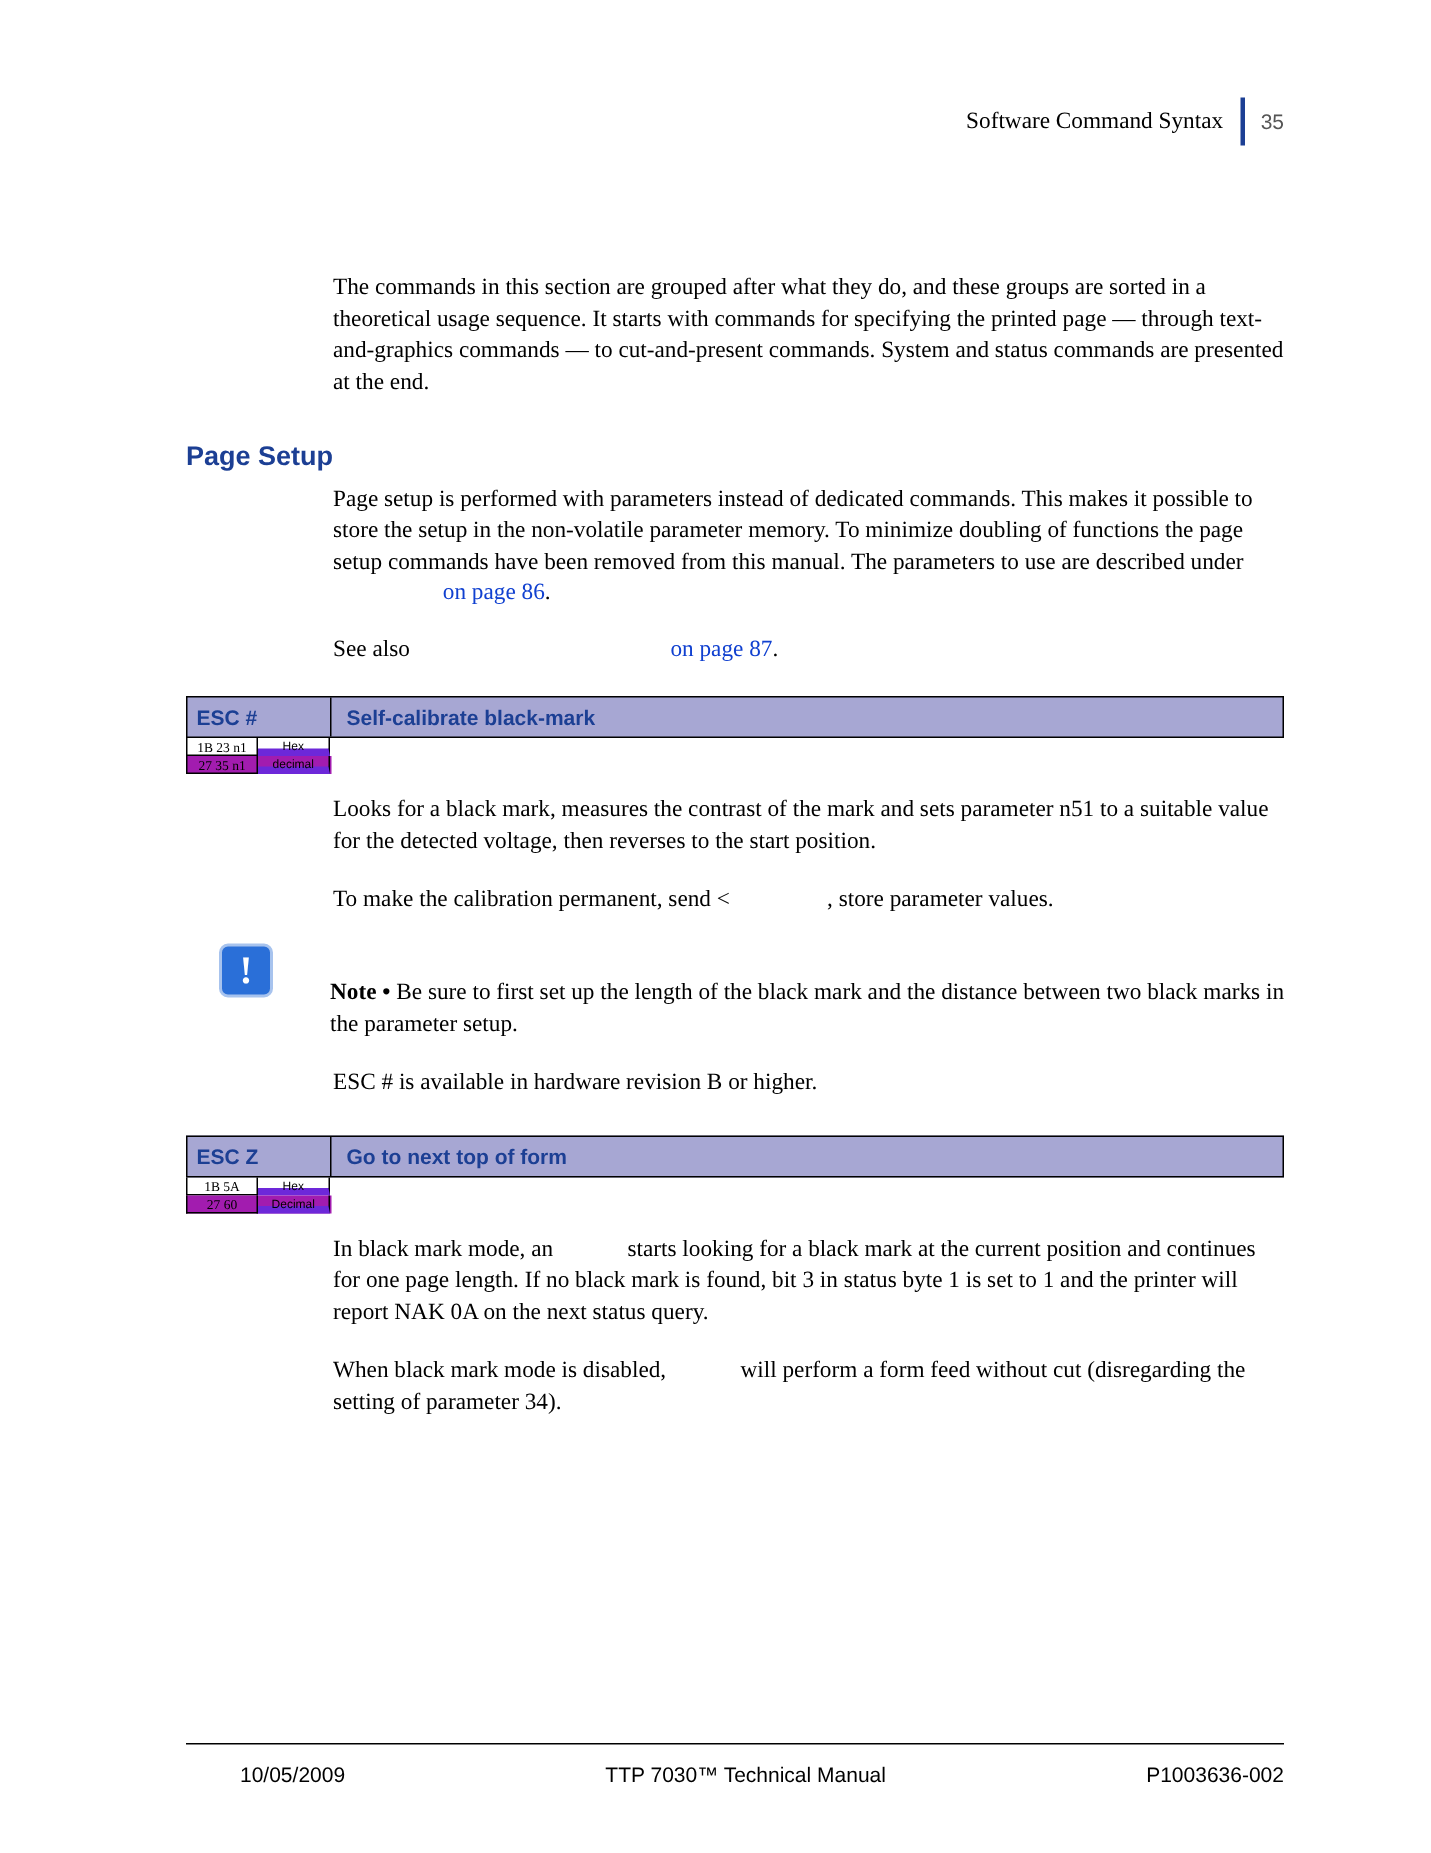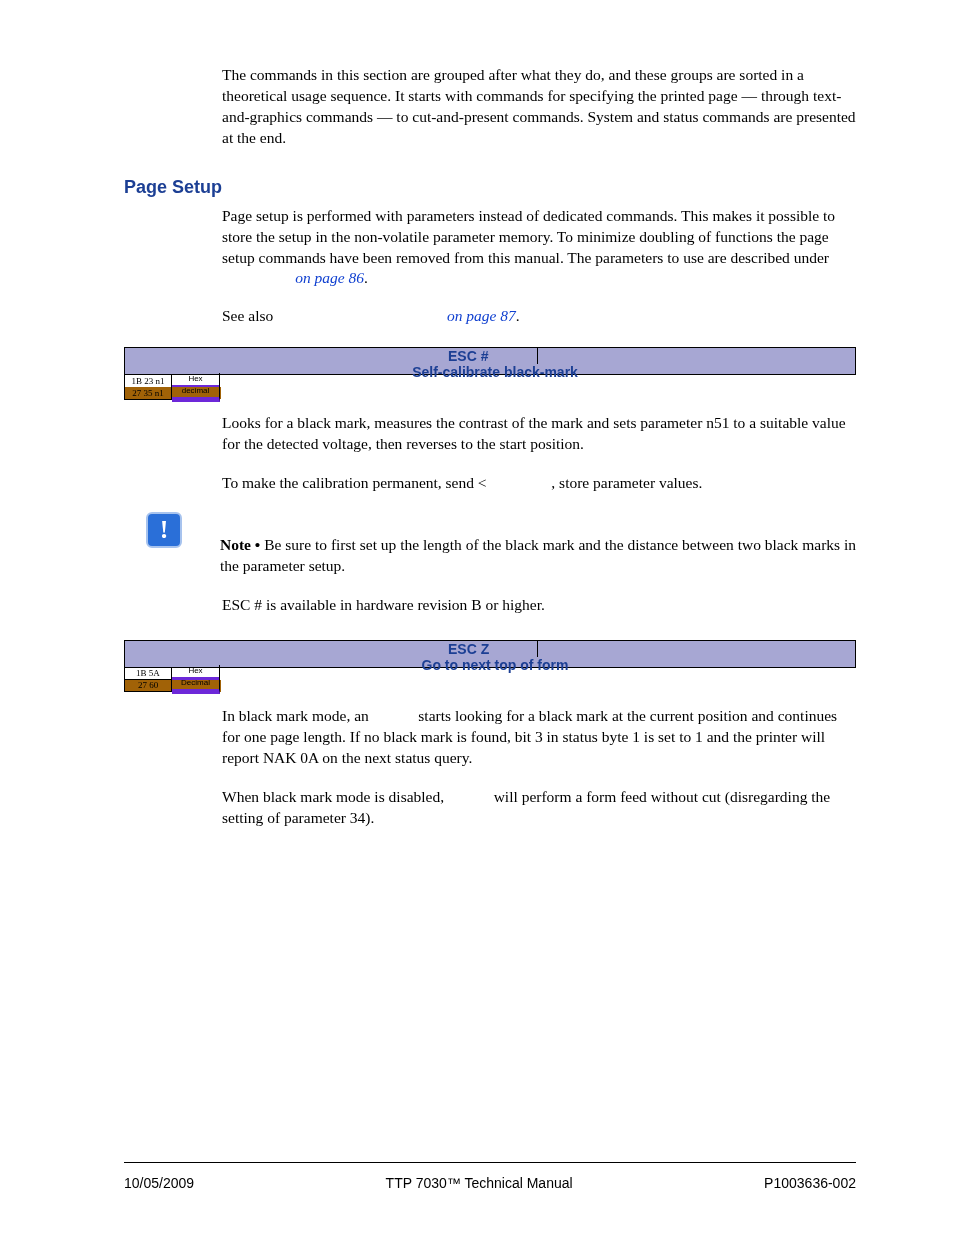--- a/index.html
+++ b/index.html
@@ -46,36 +46,35 @@
     margin-bottom: 8px;
     font-family: Arial, Helvetica, sans-serif;
     font-size: 18px;
     color: #1c3f94;
     font-weight: bold;
   }
   .see-also {
     margin-left: 98px;
     margin-bottom: 22px;
   }
-  .link { color: #1040d0; font-style: italic; }
+  .link { color: #1040d0; }
   .invis { color: transparent; }
   .cmd-block {
     margin-bottom: 14px;
   }
   .cmd-header {
     background: #a7a7d3;
     border: 1px solid #000;
     height: 28px;
     display: flex;
     align-items: center;
     font-family: Arial, Helvetica, sans-serif;
     font-weight: bold;
     font-size: 14px;
     color: #1c3f94;
-    flex-direction: column;
   }
   .cmd-header .left {
     width: 96px;
     padding-left: 6px;
     border-right: 1px solid #000;
     height: 100%;
     display: flex;
     align-items: center;
   }
   .cmd-header .right {
@@ -86,38 +85,37 @@
     display: flex;
     flex-direction: column;
     width: 97px;
   }
   .cmd-row {
     display: flex;
     height: 12px;
     font-family: 'Times New Roman', serif;
     font-size: 9px;
     line-height: 12px;
-    align-items: center;
   }
   .cmd-cell-a {
     width: 48px;
     border-left: 1px solid #000;
     border-bottom: 1px solid #000;
     border-right: 1px solid #000;
     text-align: center;
   }
   .cmd-cell-b {
     width: 48px;
     border-bottom: 5px solid #6d28d9;
     border-right: 1px solid #000;
     text-align: center;
     font-family: Arial, Helvetica, sans-serif;
     font-size: 8px;
   }
-  .row-lav { background: #a16207; }
+  .row-lav { background: #a21caf; }
   .note-row {
     display: flex;
     align-items: flex-start;
     margin-bottom: 18px;
   }
   .note-icon {
     width: 36px;
     height: 36px;
     background: #2a6fd8;
     border: 2px solid #a7c3ee;
@@ -149,26 +147,32 @@
   .hr {
     height: 1px;
     background: #000;
     margin-bottom: 12px;
   }
   .footer-row {
     display: flex;
     justify-content: space-between;
     font-family: Arial, Helvetica, sans-serif;
     font-size: 14px;
+    margin-left: 36px;
   }
 </style>
 </head>
 <body>
 
 <div class="page">
+  <div class="header-row">
+    <span>Software Command Syntax</span>
+    <div class="vbar"></div>
+    <span class="page-num-top">35</span>
+  </div>
 
   <p class="body-text">The commands in this section are grouped after what they do, and these groups are sorted in a theoretical usage sequence. It starts with commands for specifying the printed page — through text-and-graphics commands — to cut-and-present commands. System and status commands are presented at the end.</p>
 
   <h2 class="section-title">Page Setup</h2>
 
   <p class="body-text">
     <span>Page setup is performed with parameters instead of dedicated commands. This makes it possible to store the setup in the non-volatile parameter memory. To minimize doubling of functions the page setup commands have been removed from this manual. The parameters to use are described under </span><span class="invis">Page Setup </span><span class="link">on page 86</span><span>.</span>
   </p>
 
 

